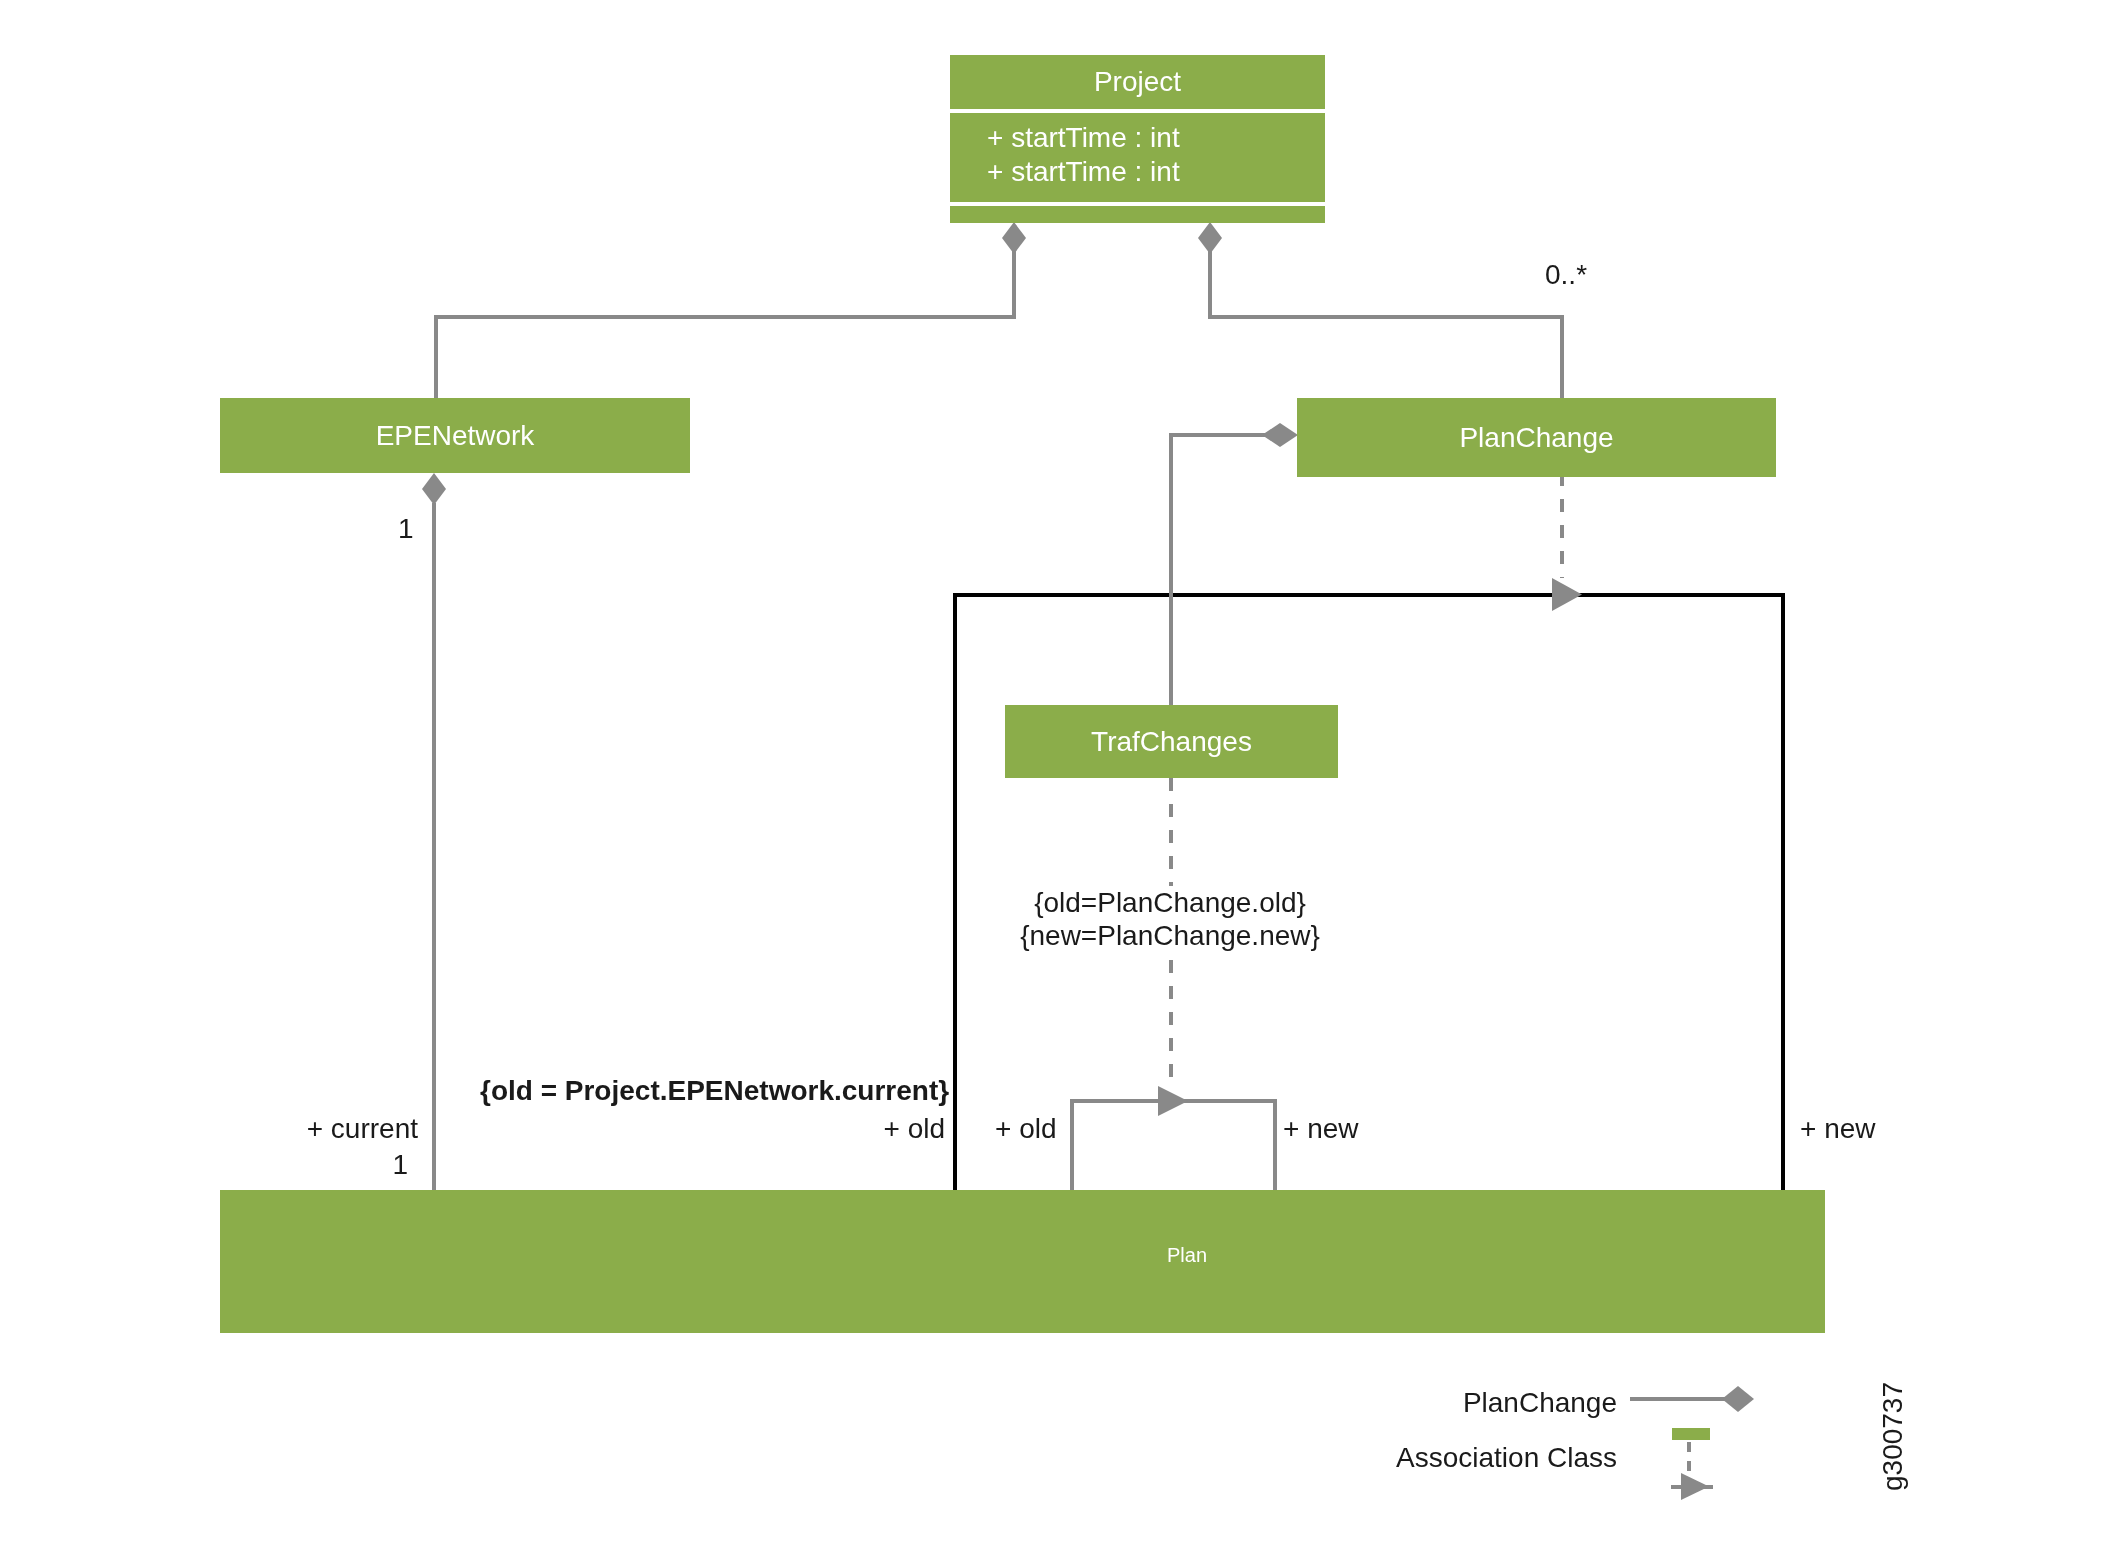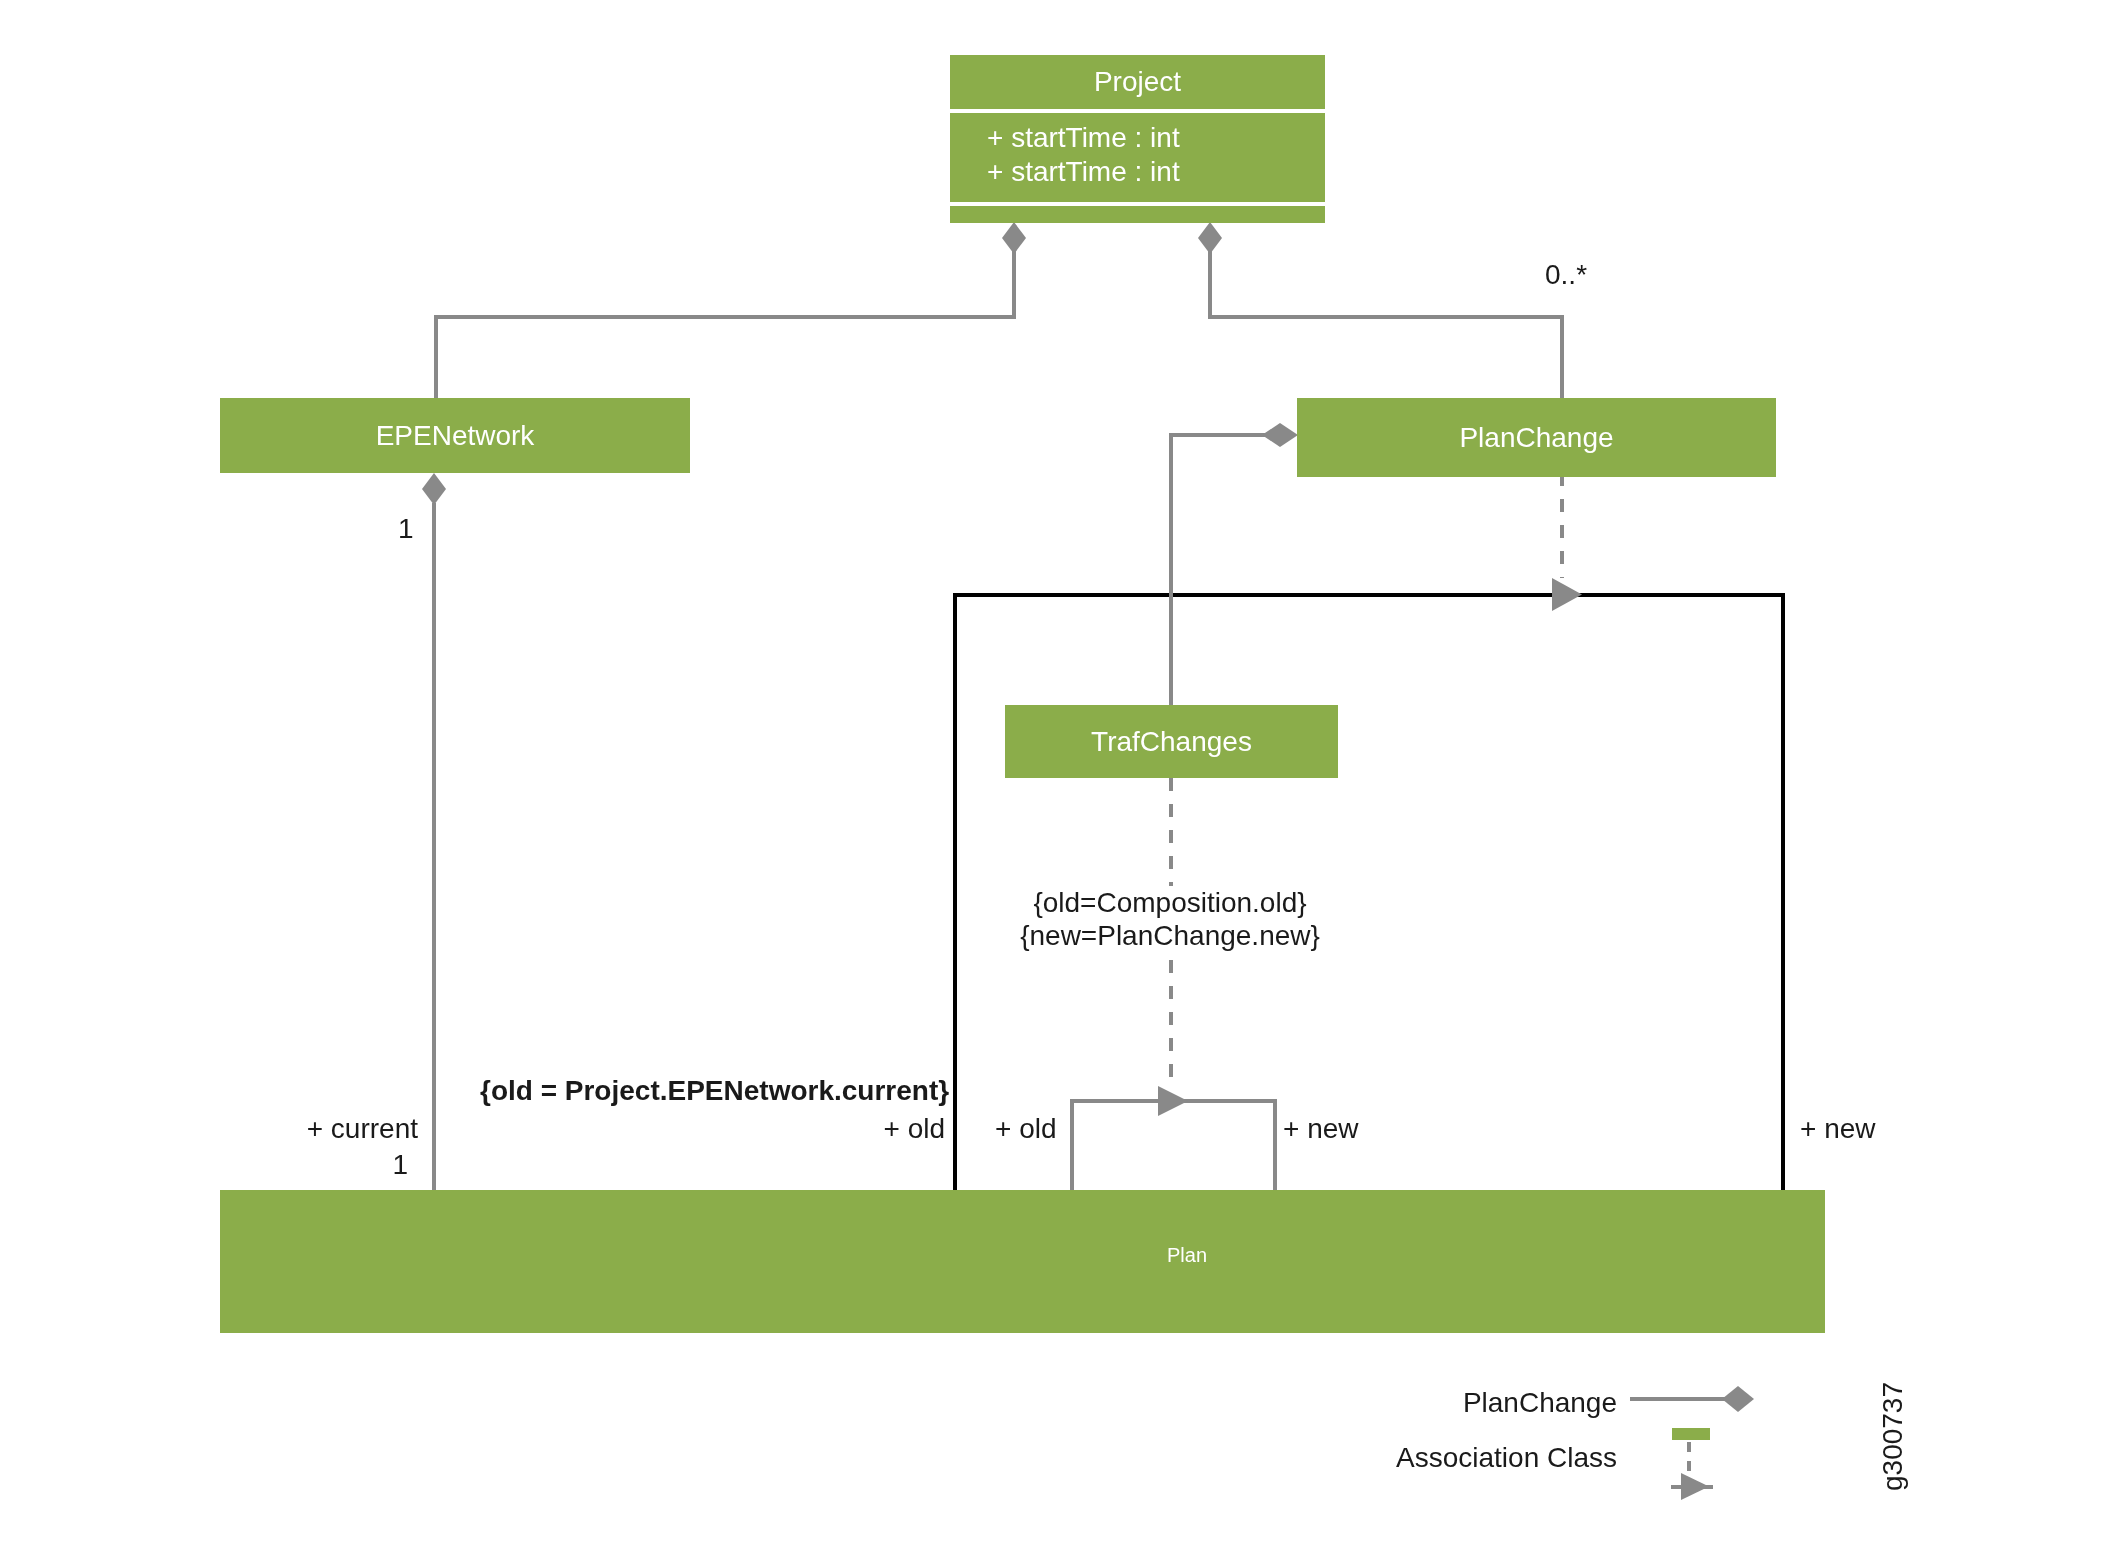--- a/index.html
+++ b/index.html
@@ -132,21 +132,21 @@
   <div class="lbl r" style="left:218px;top:1112px;width:200px;">+ current</div>
   <div class="lbl r" style="left:208px;top:1148px;width:200px;">1</div>
 
   <div class="lbl r" style="left:480px;top:1074px;width:450px;font-weight:bold;">{old = Project.EPENetwork.current}</div>
   <div class="lbl r" style="left:745px;top:1112px;width:200px;">+ old</div>
   <div class="lbl" style="left:995px;top:1112px;">+ old</div>
   <div class="lbl" style="left:1283px;top:1112px;">+ new</div>
   <div class="lbl" style="left:1800px;top:1112px;">+ new</div>
 
   <div class="constraint-mid">
-    <div>{old=Composition.old}</div>
+    <div>{old=PlanChange.old}</div>
     <div>{new=PlanChange.new}</div>
   </div>
 
   <div class="lbl r" style="left:1417px;top:1386px;width:200px;">PlanChange</div>
   <div class="gline" style="left:1630px;top:1397px;width:100px;height:4px;"></div>
   <div class="diamond" style="left:1722px;top:1386px;width:32px;height:26px;"></div>
 
   <div class="lbl r" style="left:1360px;top:1441px;width:257px;">Association Class</div>
   <div class="swatch" style="left:1672px;top:1428px;width:38px;height:12px;"></div>
   <div class="dashv" style="left:1687px;top:1442px;height:36px;background:repeating-linear-gradient(180deg,#898989 0 10px,transparent 10px 19px);"></div>

